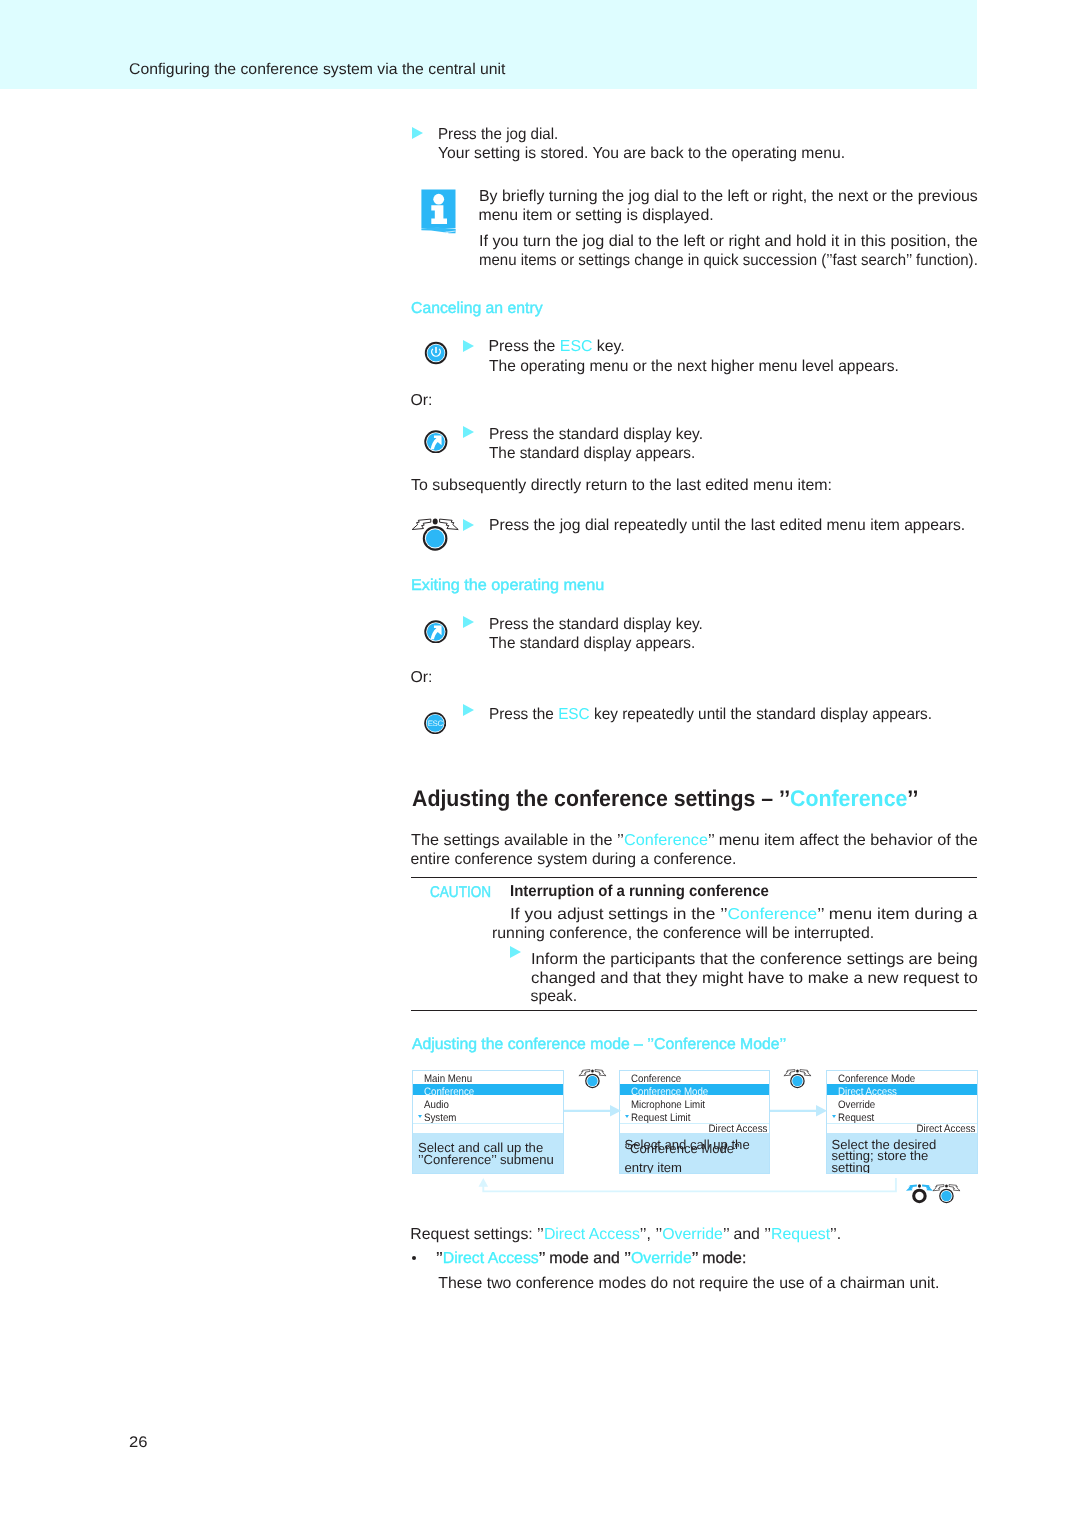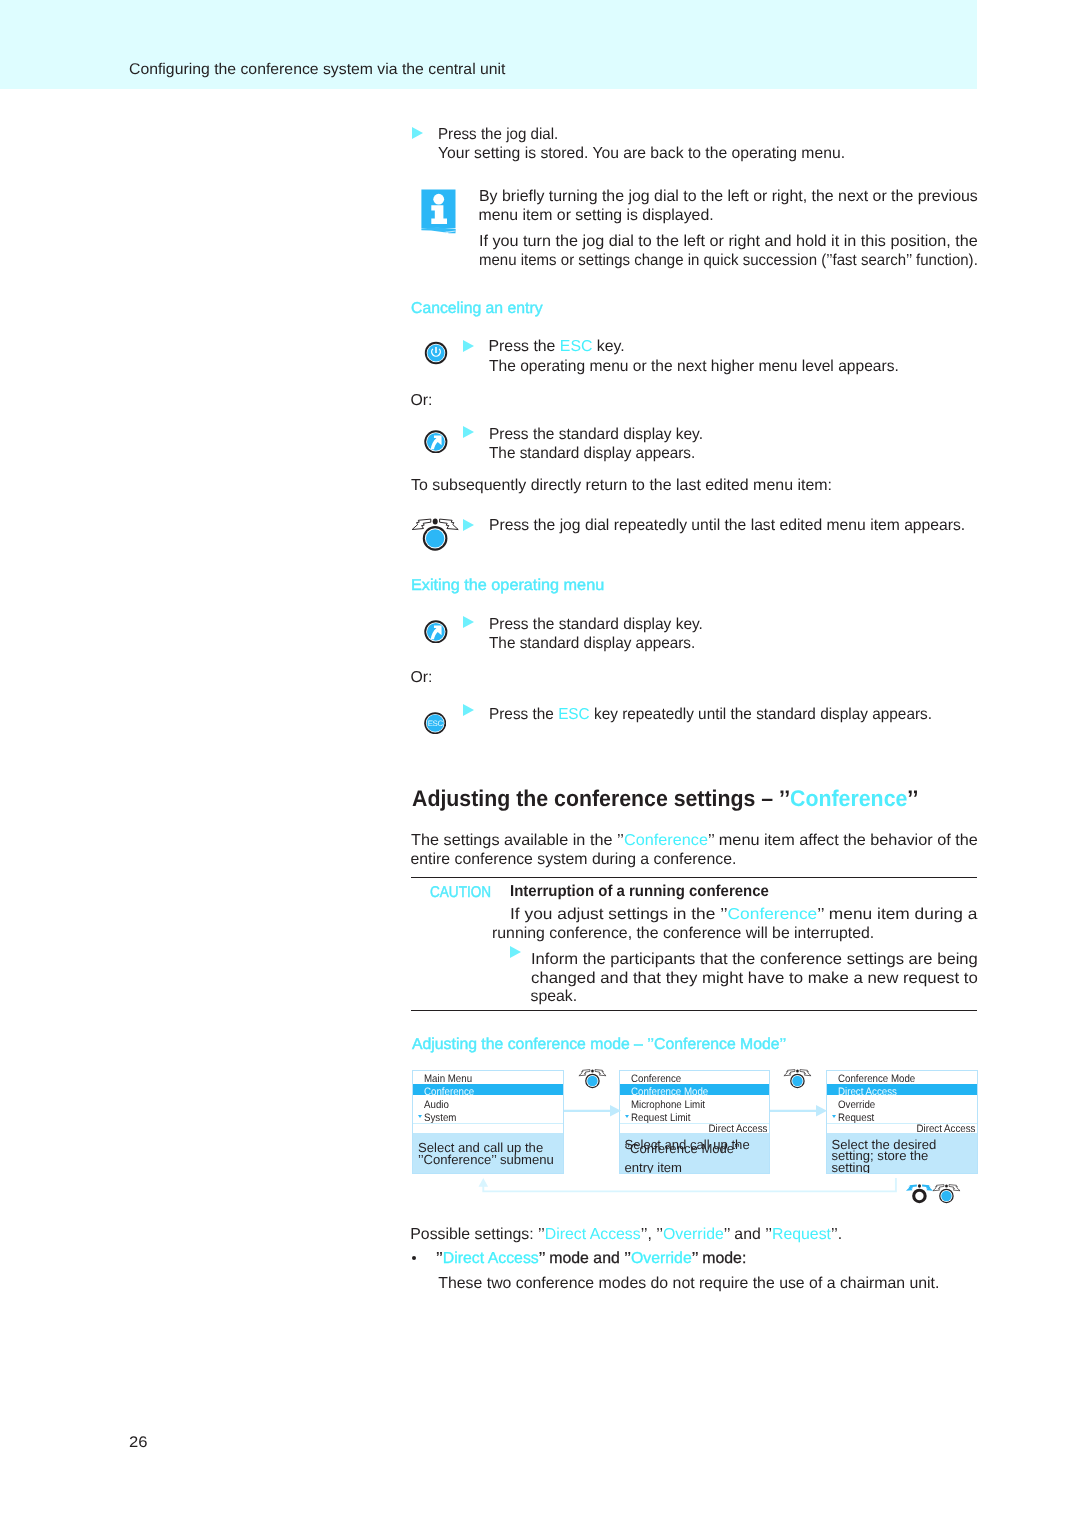--- a/index.html
+++ b/index.html
@@ -225,18 +225,18 @@
   </svg>
   <svg style="position:absolute;left:930.7px;top:1180.9px;width:31.9px;height:23.6px;" viewBox="0 0 54 40">
     <circle cx="26.1" cy="25.4" r="12.3" fill="#231f20"></circle>
     <circle cx="26.1" cy="25.4" r="10.2" fill="#fff"></circle>
     <circle cx="26.1" cy="25.4" r="8.8" fill="#2cb7f6"></circle>
     <ellipse cx="26.2" cy="8.5" rx="2.4" ry="2.7" fill="#231f20"></ellipse>
     <path d="M21.8 6.1 L9.3 7.3 L10.2 9.2 L7.6 9.6 L8.6 11.6 L3.2 16.5 L14.5 15.5 L12.6 12.6 L15.2 12.2 L14.2 10.3 L21.8 9.2 Z" fill="#fff" stroke="#231f20" stroke-width="1.1" stroke-linejoin="miter"></path>
     <path d="M30.6 6.1 L43.1 7.3 L42.2 9.2 L44.8 9.6 L43.8 11.6 L49.2 16.5 L37.9 15.5 L39.8 12.6 L37.2 12.2 L38.2 10.3 L30.6 9.2 Z" fill="#fff" stroke="#231f20" stroke-width="1.1" stroke-linejoin="miter"></path>
   </svg>
 
-  <div class="t" style="left:410.3px;top:1224.6px;"><span>Possible settings: ’’</span><span class="cy">Direct Access</span><span>’’, ’’</span><span class="cy">Override</span><span>’’ and ’’</span><span class="cy">Request</span><span>’’.</span></div>
+  <div class="t" style="left:410.3px;top:1224.6px;"><span>Request settings: ’’</span><span class="cy">Direct Access</span><span>’’, ’’</span><span class="cy">Override</span><span>’’ and ’’</span><span class="cy">Request</span><span>’’.</span></div>
 
   <div class="dot" style="left:411.9px;top:1255.6px;"></div>
   <div class="t sb" style="left:436.0px;top:1248.8px;text-align:right;"><span>’’</span><span class="cy">Direct Access</span><span>’’ mode and ’’</span><span class="cy">Override</span><span>’’ mode:</span></div>
   <div class="t" style="left:438.3px;top:1274.2px;">These two conference modes do not require the use of a chairman unit.</div>
 </div>
 
 </body></html>

